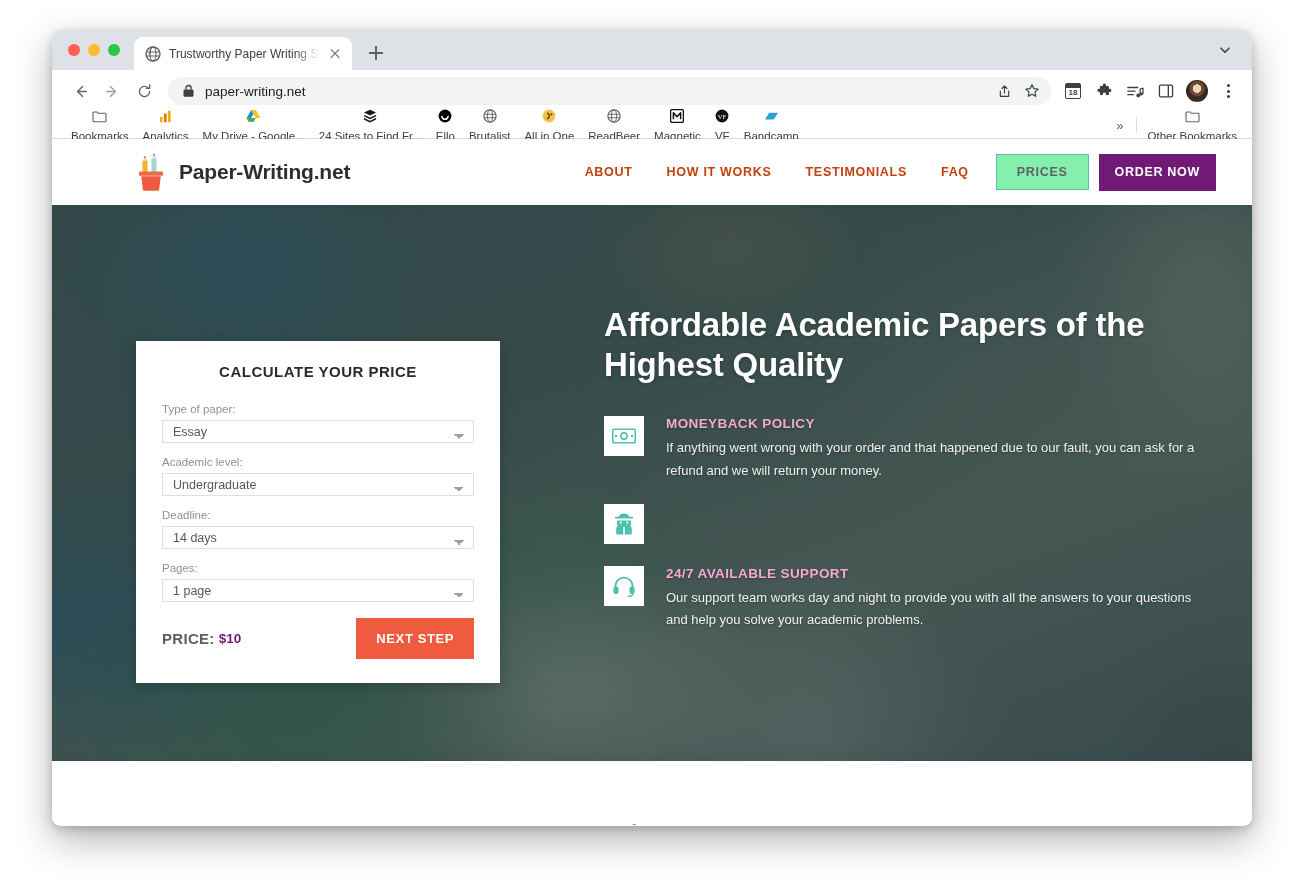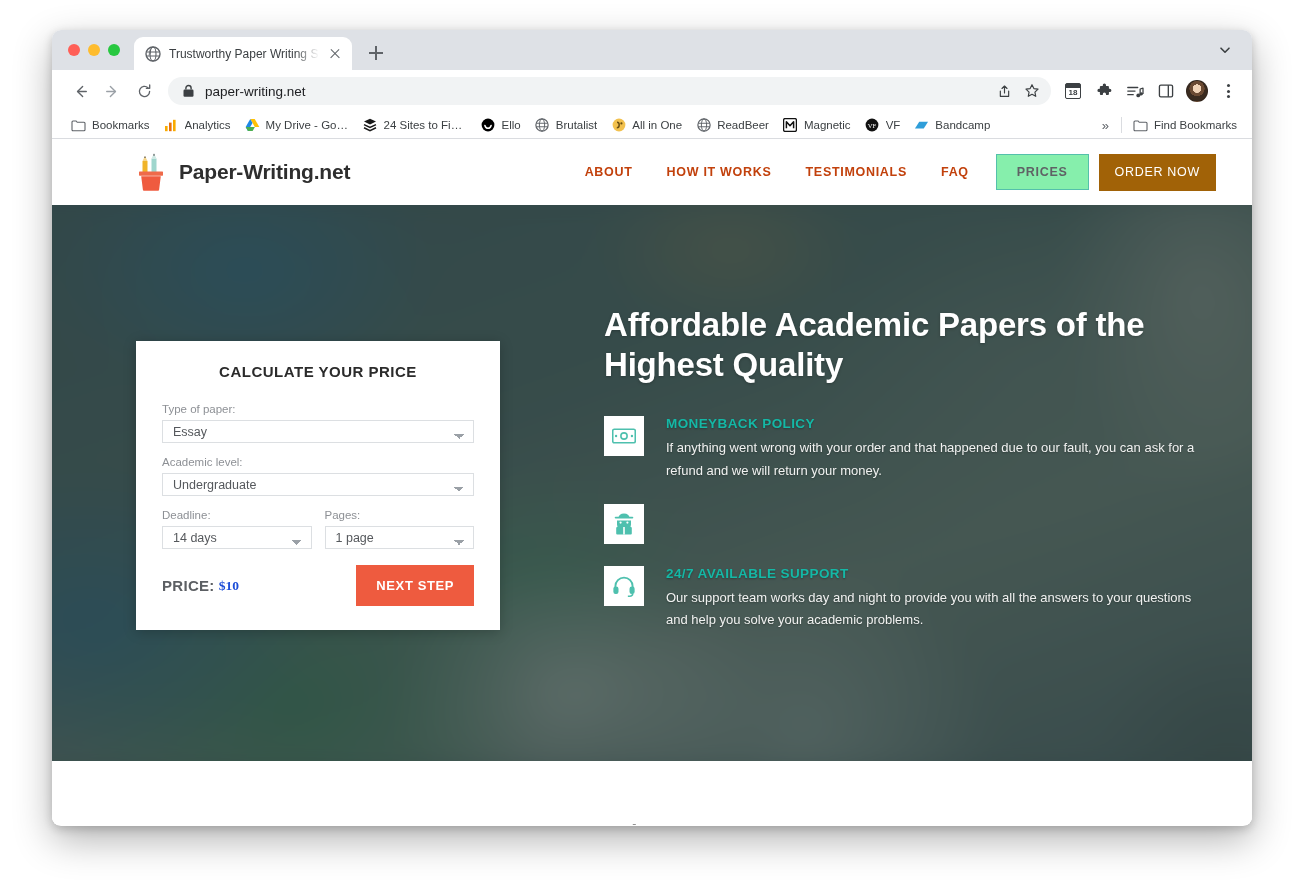--- a/index.html
+++ b/index.html
@@ -146,20 +146,21 @@
     display: flex; align-items: center;
     padding: 0 8px 0 12px; gap: 0px;
     border-bottom: 1px solid #dadce0;
     font-size: 11.5px; color: #3c4043;
     white-space: nowrap;
   }
   .bm {
     display: flex; align-items: center; gap: 6px;
     padding: 3px 7px; border-radius: 4px; cursor: pointer;
     max-width: 118px;
+    flex-direction: column;
   }
   .bm-label { overflow: hidden; text-overflow: ellipsis; white-space: nowrap; }
   .bm-ico { width: 15px; height: 15px; flex: 0 0 15px; display: flex; align-items:center; justify-content:center; }
   .bm-overflow { margin-left: auto; padding: 3px 8px; cursor: pointer; color:#5f6368; font-size:13px; }
   .bm-sep { width: 1px; height: 16px; background: #dadce0; margin: 0 4px; }
 
   
   .viewport { position: relative; height: 686px; background: #fff; overflow: hidden; }
 
   
@@ -175,23 +176,23 @@
     font-size: 12.5px; font-weight: bold; color: #c2410c;
     letter-spacing: 0.7px; padding: 10px 17px; cursor: pointer;
   }
   .btn-prices {
     font-size: 12.5px; font-weight: bold; color: #5f6265;
     letter-spacing: 0.7px; padding: 10px 20px; cursor: pointer;
     border: 1.5px solid #54c0ab; background: #86efac;
     margin-left: 10px;
   }
   .btn-order {
-    font-size: 12.5px; font-weight: normal; color: #ffffff;
+    font-size: 12.5px; font-weight: bold; color: #ffffff;
     letter-spacing: 0.7px; padding: 11.5px 16px; cursor: pointer;
-    background: #a16207; border: none; margin-left: 10px;
+    background: #701a75; border: none; margin-left: 10px;
   }
 
   
   .hero {
     position: relative; height: 556px; overflow: hidden;
     background: #2e4448;
   }
   .hero-photo {
     position: absolute; inset: 0;
     background:
@@ -236,25 +237,25 @@
     appearance: none; -webkit-appearance: none;
     background-image:
       linear-gradient(45deg, transparent 50%, #9aa0a6 50%),
       linear-gradient(135deg, #9aa0a6 50%, transparent 50%);
     background-position: calc(100% - 14px) 13px, calc(100% - 9px) 13px;
     background-size: 5px 5px, 5px 5px;
     background-repeat: no-repeat;
     cursor: pointer;
   }
   .field-group { margin-bottom: 13px; }
-  .two-col { display: flex; gap: 13px; margin-bottom: 16px; }
+  .two-col { display: flex; gap: 13px; margin-bottom: 16px; flex-direction: column; }
   .two-col > div { flex: 1 1 0; min-width: 0; }
   .calc-foot { display: flex; align-items: center; }
   .price-label { font-size: 15px; font-weight: bold; color: #5c5f63; letter-spacing: 0.3px; }
-  .price-value { font-size: 13.5px; font-weight: bold; color: #1d4ed8; margin-left: 4px; font-family: Liberation Serif, serif; }
+  .price-value { font-size: 13.5px; font-weight: bold; color: #701a75; margin-left: 4px; }
   .btn-next {
     margin-left: auto;
     background: #ee5b3f; color: #fff; border: none;
     font-family: "Liberation Sans", sans-serif;
     font-size: 13px; font-weight: bold; letter-spacing: 0.6px;
     padding: 13px 20px; cursor: pointer;
   }
 
   
   .hero-right {
@@ -268,21 +269,21 @@
     margin-bottom: 32px;
   }
   .feature { display: flex; gap: 22px; margin-bottom: 22px; }
   .feature-icon {
     flex: 0 0 40px; width: 40px; height: 40px;
     background: #ffffff; display: flex;
     align-items: center; justify-content: center;
   }
   .feature-body { flex: 1 1 auto; }
   .feature-title {
-    color: #14b8a6; font-size: 13.5px; font-weight: bold;
+    color: #f9a8d4; font-size: 13.5px; font-weight: bold;
     letter-spacing: 0.4px; margin-bottom: 6px;
     text-shadow: 0 1px 2px rgba(0,0,0,0.3);
   }
   .feature-text {
     color: #f1f2f1; font-size: 13px; line-height: 1.72;
     text-shadow: 0 1px 2px rgba(0,0,0,0.3);
     max-width: 610px;
   }
 
   
@@ -524,21 +525,21 @@
 
     <span class="bm-overflow">»</span>
     <span class="bm-sep"></span>
 
     <div class="bm" style="max-width:none">
       <span class="bm-ico">
         <svg width="15" height="13" viewBox="0 0 16 14">
             <path d="M1 3.2c0-.6.5-1.1 1.1-1.1h3.3l1.2 1.4h7.3c.6 0 1.1.5 1.1 1.1v7c0 .6-.5 1.1-1.1 1.1H2.1A1.1 1.1 0 0 1 1 11.6z" fill="none" stroke="#5f6368" stroke-width="1.2"></path>
           </svg>
       </span>
-      <span class="bm-label">Find Bookmarks</span>
+      <span class="bm-label">Other Bookmarks</span>
     </div>
   </div>
 
   <div class="viewport">
 
     <div class="site-header">
       <div class="brand">
         <svg width="30" height="38" viewBox="0 0 30 38">
 
           <rect x="6.5" y="8" width="5" height="12" fill="#f0b429"></rect>

